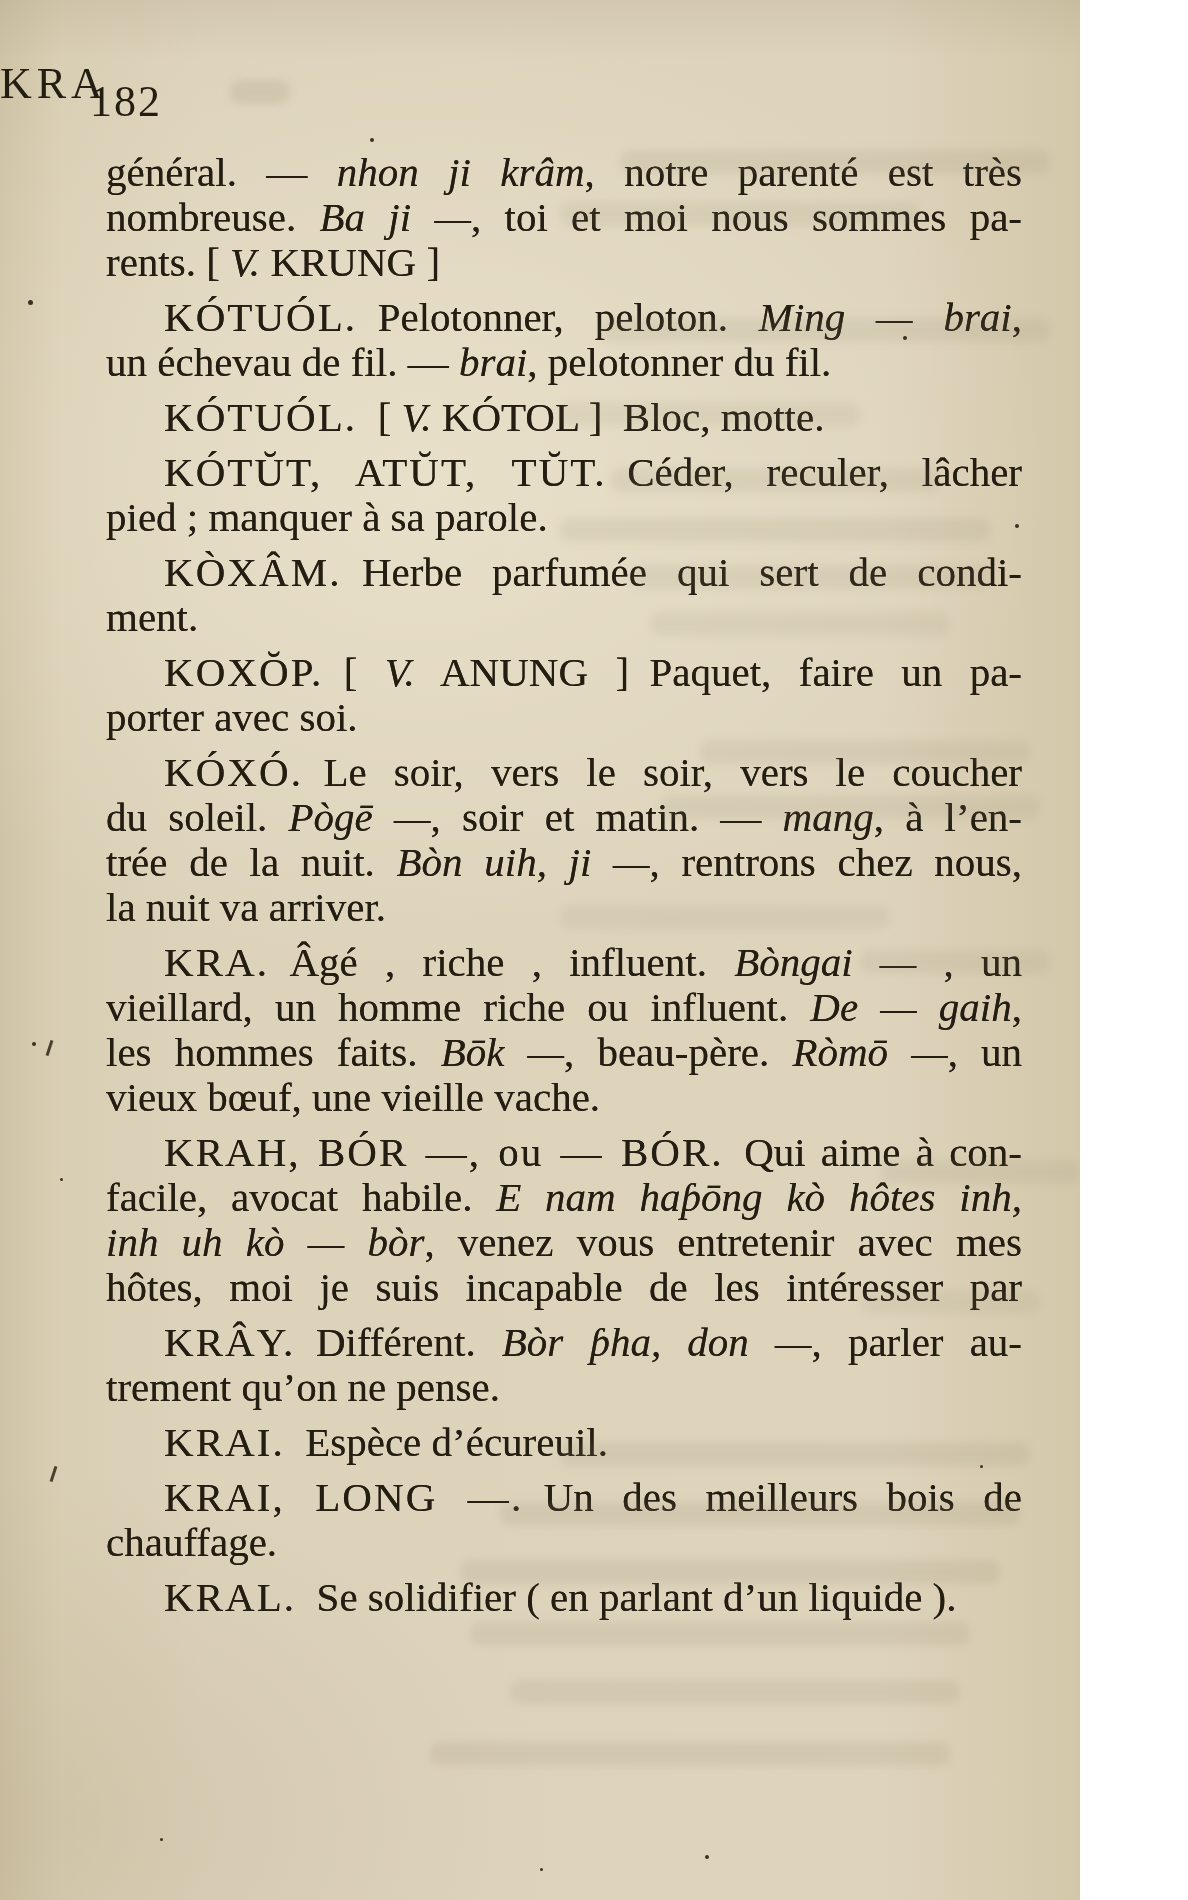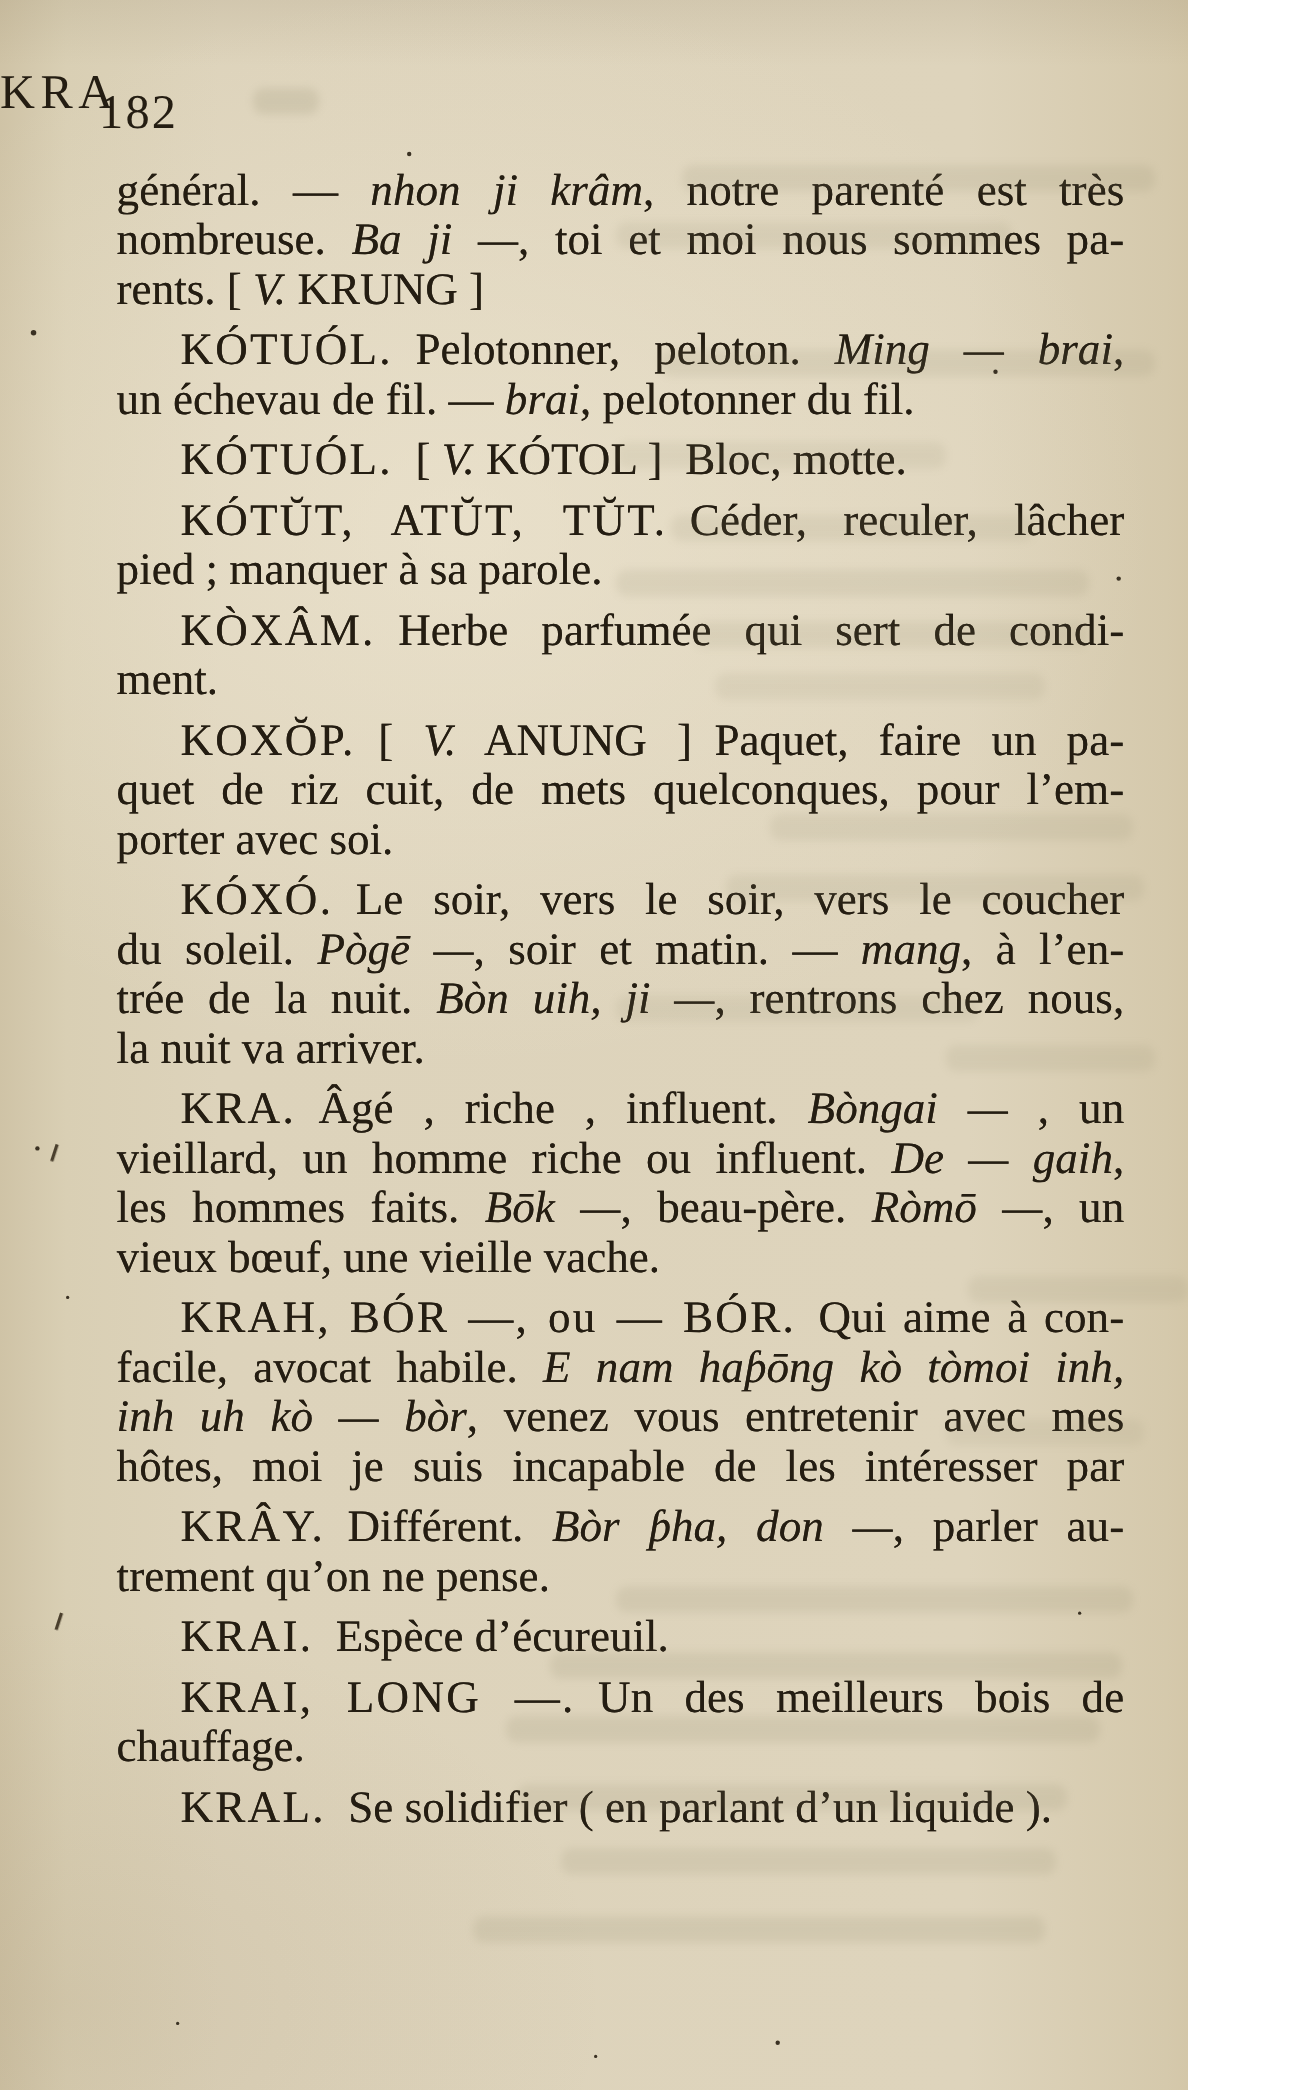--- a/index.html
+++ b/index.html
@@ -66,38 +66,37 @@
       <div class="entry indent">
         <div class="line first"><span class="hw">KÓTŬT, ATŬT, TŬT.</span><span> Céder, reculer, lâcher</span></div>
         <div class="line last"><span>pied ; manquer à sa parole.</span></div>
       </div>
       <div class="entry indent">
         <div class="line first"><span class="hw">KÒXÂM.</span><span> Herbe parfumée qui sert de condi-</span></div>
         <div class="line last"><span>ment.</span></div>
       </div>
       <div class="entry indent">
         <div class="line first"><span class="hw">KOXŎP.</span><span> [ </span><span class="it">V.</span><span> ANUNG ] Paquet, faire un pa-</span></div>
-        <div class="line"><span>quet de riz cuit, de mets quelconques, pour l’em-</span></div>
         <div class="line last"><span>porter avec soi.</span></div>
       </div>
       <div class="entry indent">
         <div class="line first"><span class="hw">KÓXÓ.</span><span> Le soir, vers le soir, vers le coucher</span></div>
         <div class="line"><span>du soleil. </span><span class="it">Pògē —</span><span>, soir et matin. — </span><span class="it">mang</span><span>, à l’en-</span></div>
         <div class="line"><span>trée de la nuit. </span><span class="it">Bòn uih, ji —</span><span>, rentrons chez nous,</span></div>
         <div class="line last"><span>la nuit va arriver.</span></div>
       </div>
       <div class="entry indent">
         <div class="line first"><span class="hw">KRA.</span><span> Âgé , riche , influent. </span><span class="it">Bòngai —</span><span> , un</span></div>
         <div class="line"><span>vieillard, un homme riche ou influent. </span><span class="it">De — gaih</span><span>,</span></div>
         <div class="line"><span>les hommes faits. </span><span class="it">Bōk —</span><span>, beau-père. </span><span class="it">Ròmō —</span><span>, un</span></div>
         <div class="line last"><span>vieux bœuf, une vieille vache.</span></div>
       </div>
       <div class="entry indent">
         <div class="line first"><span class="hw">KRAH, BÓR —, ou — BÓR.</span><span> Qui aime à con-</span></div>
-        <div class="line"><span>facile, avocat habile. </span><span class="it">E nam haƥōng kò tòmoi inh,</span></div>
+        <div class="line"><span>facile, avocat habile. </span><span class="it">E nam haƥōng kò hôtes inh,</span></div>
         <div class="line"><span class="it">inh uh kò — bòr</span><span>, venez vous entretenir avec mes</span></div>
         <div class="line"><span>hôtes, moi je suis incapable de les intéresser par</span></div>
       </div>
       <div class="entry indent">
         <div class="line first"><span class="hw">KRÂY.</span><span> Différent. </span><span class="it">Bòr ƥha, don —</span><span>, parler au-</span></div>
         <div class="line last"><span>trement qu’on ne pense.</span></div>
       </div>
       <div class="entry indent">
         <div class="line first last"><span class="hw">KRAI.</span><span> Espèce d’écureuil.</span></div>
       </div>

